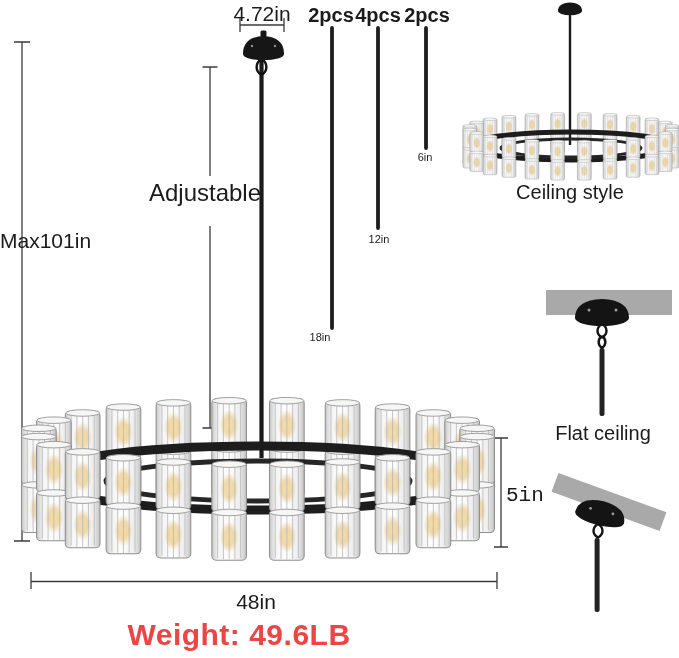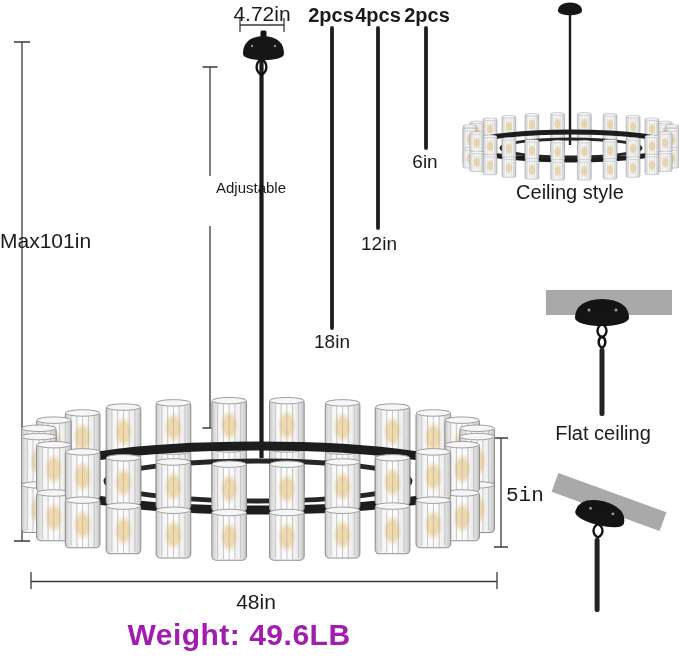--- a/index.html
+++ b/index.html
@@ -4,23 +4,23 @@
 <style>
   html,body{margin:0;padding:0;background:#fff;}
   #stage{
     position:relative;width:679px;height:658px;background:#ffffff;overflow:hidden;
     font-family:"Liberation Sans",sans-serif;color:#1b1b1b;
   }
   #gfx{position:absolute;left:0;top:0;}
   .lbl{position:absolute;white-space:nowrap;line-height:1.12;text-align:center;}
   .c{transform:translateX(-50%);text-align:left;}
   .dim{font-size:21px;}
-  .dim-sm{font-size:19px;}
+  .dim-sm{font-size:11px;}
   .qty{font-size:20px;font-weight:600;}
-  .adj{font-size:15px;margin-left:46px;}
+  .adj{font-size:24px;}
   .cap{font-size:20px;}
   .weight{font-size:30px;font-weight:bold;letter-spacing:.5px;}
 </style>
 </head>
 <body>
 
 <div id="stage">
 
   <svg id="gfx" width="679" height="658" viewBox="0 0 679 658">
     <defs>
@@ -210,25 +210,25 @@
       <rect x="594.6" y="538" width="5" height="74" rx="2" fill="#232323"></rect>
     </g>
   </svg>
 
   <div class="lbl dim c" style="left:262px;top:2px;">4.72in</div>
   <div class="lbl qty c" style="left:331px;top:4px;">2pcs</div>
   <div class="lbl qty c" style="left:378px;top:4px;">4pcs</div>
   <div class="lbl qty c" style="left:427px;top:4px;">2pcs</div>
   <div class="lbl dim-sm c" style="left:425px;top:151px;">6in</div>
   <div class="lbl dim-sm c" style="left:379px;top:233px;">12in</div>
-  <div class="lbl dim-sm c" style="left:332px;top:331px;">18in</div>
+  <div class="lbl dim-sm c" style="left:320px;top:331px;">18in</div>
 
   <div class="lbl adj c" style="left:205px;top:180px;">
     <div>Adjustable</div>
   </div>
 
   <div class="lbl dim" style="left:0px;top:229px;">Max101in</div>
   <div class="lbl cap c" style="left:570px;top:181px;">Ceiling style</div>
   <div class="lbl cap c" style="left:603px;top:422px;">Flat ceiling</div>
   <div class="lbl dim" style="left:506px;top:484px;font-family:Liberation Mono, monospace;">5in</div>
   <div class="lbl dim c" style="left:256px;top:590px;">48in</div>
-  <div class="lbl weight c" style="left: 239px; top: 618px; color: #a21caf;">Weight: 49.6LB</div>
+  <div class="lbl weight c" style="left: 239px; top: 618px; color: #ef4444;">Weight: 49.6LB</div>
 </div>
 
 </body></html>

